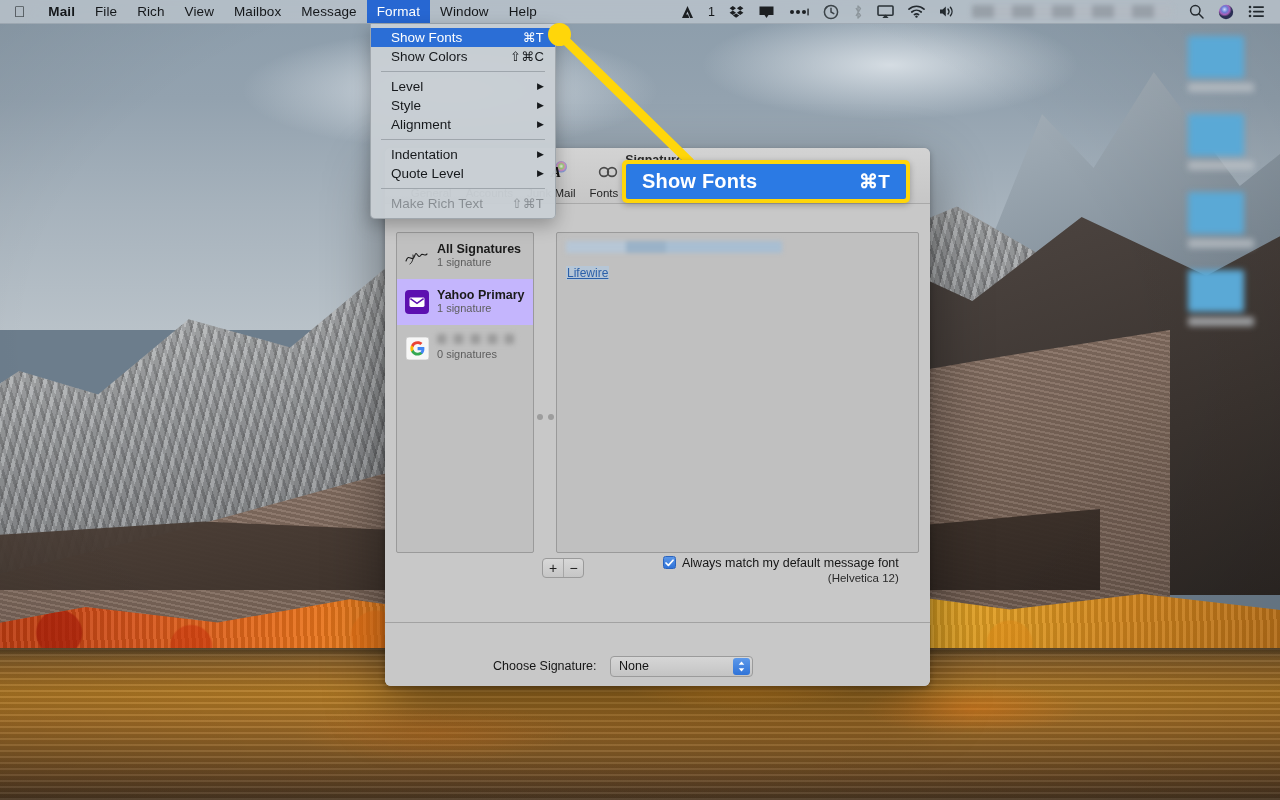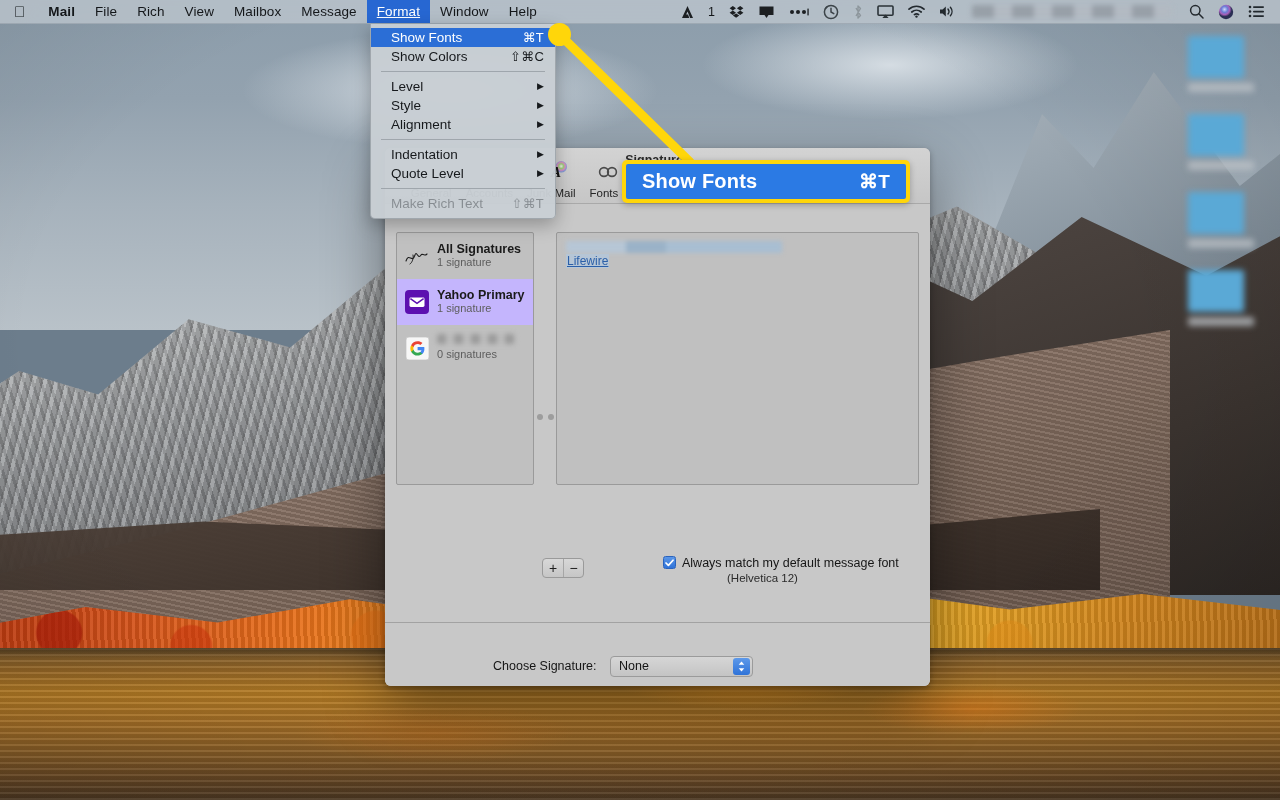--- a/index.html
+++ b/index.html
@@ -126,21 +126,21 @@
     font-size:13.5px; color:#14171a;
     border-bottom:1px solid rgba(120,130,140,.35);
   }
   .mb-left { display:flex; align-items:stretch; }
   .mb-item {
     display:flex; align-items:center; padding:0 10px; white-space:nowrap;
     line-height:1; letter-spacing:.1px;
   }
   .mb-item.apple { padding:0 13px 0 14px; font-size:15px; }
   .mb-item.bold { font-weight:bold; }
-  .mb-item.active { background:#2767d2; color:#fff;text-decoration:underline; }
+  .mb-item.active { background:#2767d2; color:#fff; }
   .mb-right { margin-left:auto; display:flex; align-items:center; gap:0; padding-right:8px; }
   .mb-ic { display:flex; align-items:center; justify-content:center; height:24px; padding:0 7px; }
   .blur-time {
     width:200px; height:13px; margin:0 10px;
     background:repeating-linear-gradient(90deg, rgba(150,158,166,.95) 0 22px, rgba(178,186,194,.95) 22px 40px);
     filter:blur(2.6px); border-radius:2px;
   }
 
   
   #format-menu {
@@ -191,21 +191,21 @@
   .pf-tab.sel { background:rgba(140,140,140,.45); }
   .pf-toolbar-icons {
     position:absolute; left:0; right:0; bottom:22px; height:30px;
     display:flex; align-items:flex-end; justify-content:center; gap:28px;
   }
   .tb-ic { width:22px; height:24px; display:flex; align-items:flex-end; justify-content:center; }
 
   .pf-body { position:absolute; left:0; top:56px; right:0; bottom:0; background:#c8c8c8; }
 
   
-  .panes { position:absolute; left:11px; top:28px; width:523px; height:253px; display:flex; }
+  .panes { position:absolute; left:11px; top:28px; width:523px; height:321px; display:flex; }
   .pane {
     background:#c0c0c0; border:1px solid #9a9a9a; border-radius:2px; overflow:hidden;
     position:relative;
   }
   .pane-accounts { width:138px; }
   .pane-list { width:106px; }
   .pane-preview { flex:1; }
   .splitter { width:11px; position:relative; }
   .splitter::after {
     content:""; position:absolute; left:50%; top:182px; transform:translateX(-50%);
@@ -227,21 +227,21 @@
 
   .sig-item { font-size:12px; padding:3px 6px; background:#b0b0b0; color:#1a1a1a; }
 
   .prev-inner { padding:8px 9px; }
   .prev-blurline {
     height:12px; width:216px; border-radius:1px;
     background:linear-gradient(90deg,#b6c6d6 0 60px,#9ab2c8 60px 100px,#a8bed2 100px 216px);
     filter:blur(2.2px);
   }
   .prev-link {
-    margin-top:1px; font-size:12px; color:#2b5fa8; text-decoration:underline;
+    margin-top:13px; font-size:12px; color:#2b5fa8; text-decoration:underline;
     background:#b6c6d6; display:inline-block; padding:0 1px;
   }
 
   
   .pm-group {
     position:absolute; left:157px; top:354px; display:flex;
     border:1px solid #9a9a9a; border-radius:4px; overflow:hidden;
     background:linear-gradient(180deg,#d8d8d8,#c6c6c6);
   }
   .pm-btn {
@@ -252,21 +252,21 @@
 
   .chk-row { position:absolute; display:flex; align-items:flex-start; gap:6px; }
   .chk {
     width:13px; height:13px; flex:none; border-radius:2.5px;
     background:linear-gradient(180deg,#5a96e8,#2f73d8);
     border:1px solid #2a63bd;
     display:flex; align-items:center; justify-content:center;
   }
   .chk svg { display:block; }
   .chk-label { font-size:12.5px; color:#161616; line-height:1.15; }
-  .chk-sub { font-size:11.5px; color:#2a2a2a; margin-top:2px; }
+  .chk-sub { font-size:11.5px; color:#2a2a2a; margin-top:2px;text-align:right; }
 
   .pf-divider { position:absolute; left:0; right:0; height:1px; background:#b0b0b0; border-top:1px solid #a2a2a2; }
 
   .row-choose { position:absolute; left:0; right:0; top:462px; display:flex; align-items:center; }
   .choose-label { position:absolute; left:108px; font-size:12.5px; color:#161616; }
   .popup {
     position:absolute; left:225px; width:143px; height:21px;
     background:linear-gradient(180deg,#d6d6d6,#c4c4c4);
     border:1px solid #9b9b9b; border-radius:4px;
     display:flex; align-items:center; padding-left:8px;

